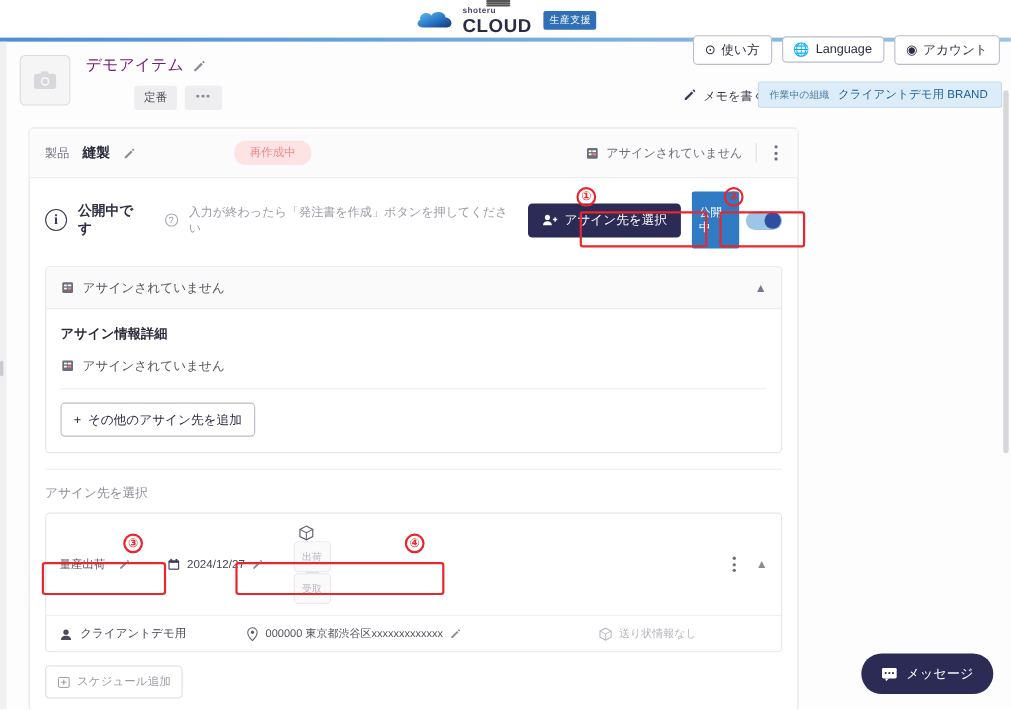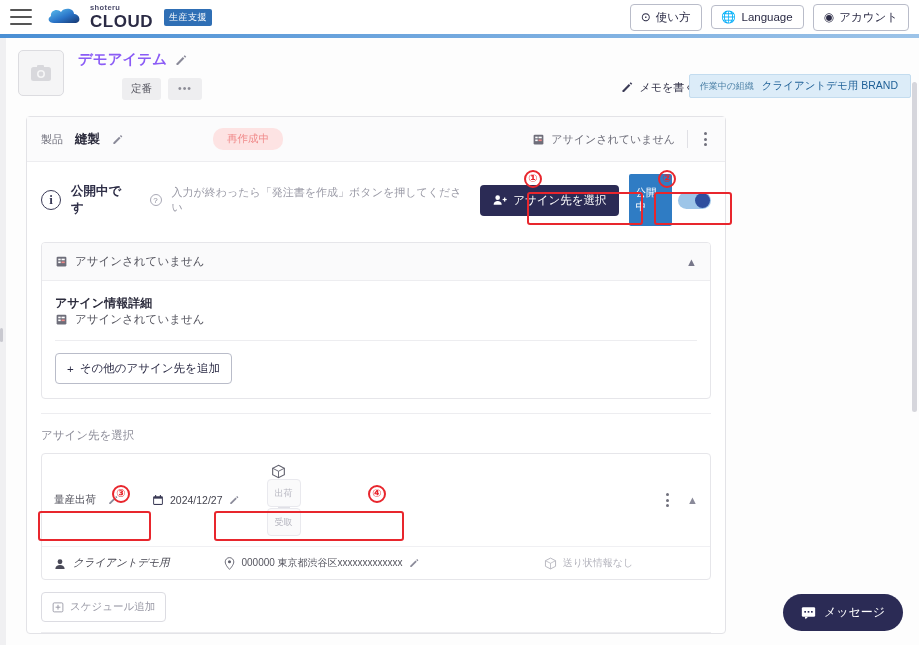--- a/index.html
+++ b/index.html
@@ -14,20 +14,21 @@
   }
 
   
   .topbar {
     height: 34px;
     background: #ffffff;
     display: flex; align-items: center;
     padding: 0 10px;
     position: relative;
     z-index: 20;
+    flex-direction: column;
   }
   .hamburger { width: 22px; height: 16px; display:flex; flex-direction:column; justify-content:space-between; margin-right: 14px; cursor:pointer; }
   .hamburger span { display:block; height:2px; background:#555; border-radius:1px; }
   .hamburger span:nth-child(3){ width: 100%; }
   .logo-wrap { display:flex; align-items:center; gap:6px; }
   .cloud-icon { width: 38px; height: 22px; position: relative; }
   .cloud-icon svg { display:block; }
   .logo-text { display:flex; flex-direction:column; line-height:1; }
   .logo-small { font-size: 7.5px; color:#4a4a6a; letter-spacing:0.4px; margin-bottom:1px; font-weight:600;}
   .logo-main { font-size: 17px; font-weight: 700; color: #2b2b45; letter-spacing: 0.5px; }
@@ -71,21 +72,21 @@
     display:flex; align-items:flex-start; padding: 12px 16px 8px 18px;
     gap: 14px;
   }
   .thumb {
     width: 46px; height: 46px; border:1px solid #dcdce0; border-radius:5px;
     background:#f5f5f6; display:flex; align-items:center; justify-content:center; flex:none;
   }
   .thumb svg { opacity:.45; }
   .itemmeta { flex:1; min-width:0; }
   .itemtitle-row { display:flex; align-items:center; gap:8px; }
-  .itemtitle { font-size: 14.5px; font-weight:700; color:#8b5cf6; }
+  .itemtitle { font-size: 14.5px; font-weight:400; color:#701a75; }
   .pencil { color:#8a8a99; font-size: 12px; display:inline-flex; cursor:pointer; }
   .tagrow { display:flex; gap:7px; margin-top:9px;padding-left:44px; }
   .tag { background:#eeeef0; color:#55555f; font-size:10.5px; padding:4px 9px; border-radius:3px; }
   .tag.dots { color:#8c8c96; padding:4px 10px; letter-spacing:1px; }
   .head-actions { display:flex; gap:22px; align-items:center; margin-top: 30px; }
   .head-action { display:flex; gap:6px; align-items:center; font-size:11px; color:#34344a; cursor:pointer; white-space:nowrap; }
   .head-action .pen { color:#3a3a55; }
 
   
   .card {
@@ -151,21 +152,21 @@
   
   .inner-panel {
     margin: 4px 14px 14px 14px; border:1px solid #e6e6ea; border-radius:4px; overflow:hidden;
   }
   .ip-head {
     display:flex; align-items:center; padding: 11px 13px; background:#fafafb; border-bottom:1px solid #ededf0;
     font-size:11.5px; color:#55555f;
   }
   .ip-head .chev { margin-left:auto; color:#77778a; font-size:11px; }
   .ip-body { padding: 14px 13px 0 13px; }
-  .ip-title { font-size:12px; font-weight:700; color:#2c2c3d; }
+  .ip-title { font-size:12px; font-weight:700; color:#2c2c3d; margin-bottom: 13px; }
   .ip-row { font-size:11.5px; color:#55555f; display:flex; gap:7px; align-items:center; padding-bottom: 13px; border-bottom:1px solid #ededf0;}
   .ip-foot { padding: 12px 13px 14px 13px; }
   .btn-outline {
     border:1px solid #b9bcc9; background:#fff; border-radius:4px; font-size:11.5px; color:#2b2b45;
     padding: 7px 11px; cursor:pointer; font-family:inherit; display:inline-flex; gap:6px; align-items:center;
   }
 
   
   .section-title { font-size:11.5px; color:#8d8d99; padding: 14px 0 10px 14px; }
   .hr { height:1px; background:#ededf0; margin: 0 14px; }
@@ -182,21 +183,21 @@
     border:1px solid #e9e9ee; background:#fafafb; color:#b5b5bf; font-size:9px;
     width:34px; height:28px; display:flex; align-items:center; justify-content:center; border-radius:4px;
   }
   .stepline { width:12px; height:1px; background:#e0e0e6; }
   .sched-top-right { margin-left:auto; display:flex; align-items:center; gap:14px; }
   .chev-up { color:#8a8a99; font-size:11px; }
   .sched-bot {
     display:flex; align-items:center; padding: 9px 12px; border-top:1px solid #f0f0f3;
     position:relative;
   }
-  .owner { display:flex; align-items:flex-end; gap:7px; font-size:10.5px; color:#44444f;font-style:italic; }
+  .owner { display:flex; align-items:flex-end; gap:7px; font-size:10.5px; color:#44444f; }
   .addr { display:flex; align-items:center; gap:6px; font-size:10px; color:#55555f; margin-left: 55px; }
   .nodoc { margin-left: 125px; display:flex; align-items:center; gap:6px; font-size:10px; color:#b4b4bd; }
   .sched-foot { padding: 12px 14px 10px 14px; }
   .btn-ghost {
     border:1px solid #dcdce2; background:#fff; border-radius:4px; color:#9a9aa6; font-size:10.5px;
     padding:7px 10px; display:inline-flex; gap:6px; align-items:center; cursor:pointer; font-family:inherit;
   }
 
   .bottom-sec { display:flex; align-items:center; padding: 13px 14px 0 14px; }
   .bottom-sec .bs-title { font-size:11.5px; color:#8d8d99; }

